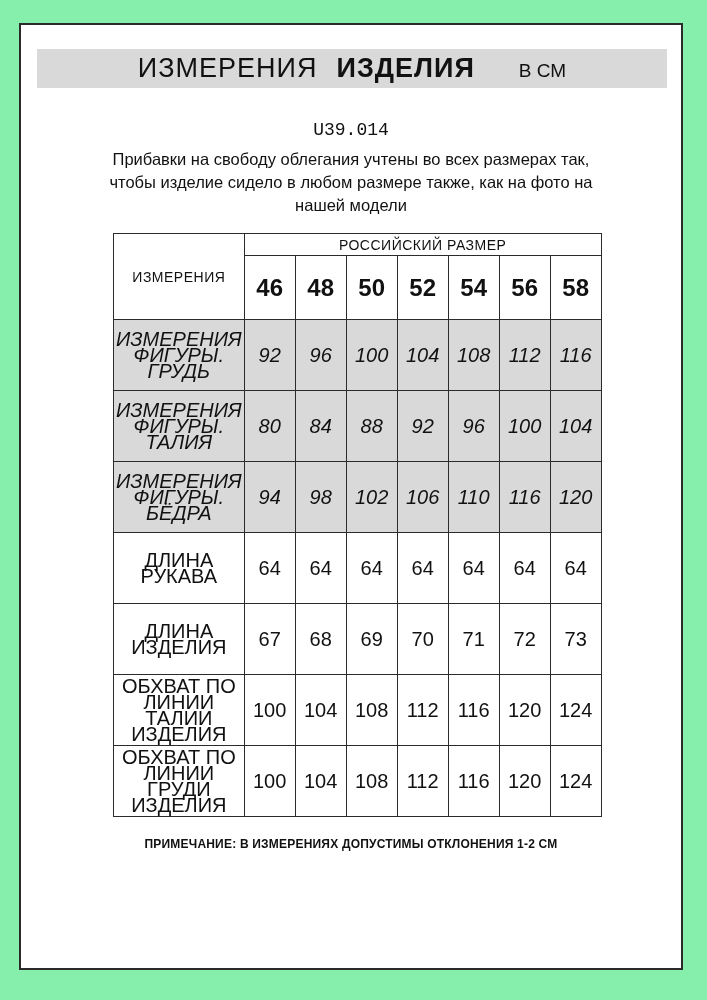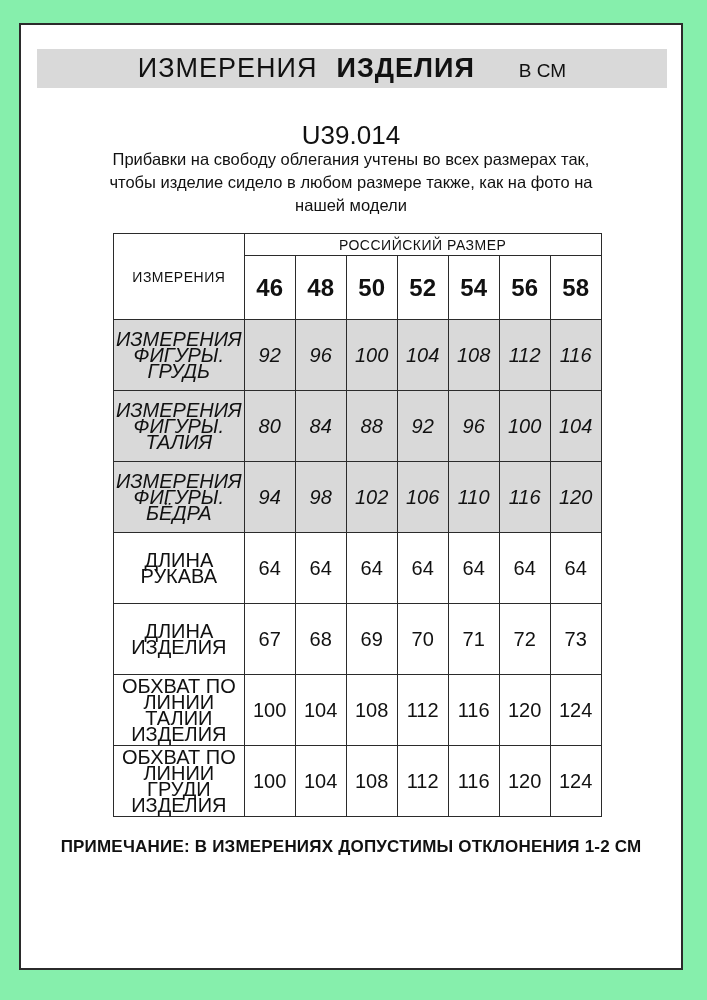--- a/index.html
+++ b/index.html
@@ -53,22 +53,23 @@
     font-weight: 500;
     margin-left: 44px;
     padding-top: 4px;
   }
   .product-code {
     position: absolute;
     left: 0;
     top: 95px;
     width: 100%;
     text-align: center;
-    font-size: 26px;
-    font-weight: 500;
+    font-size: 18px;
+    font-weight: 500;
+    font-family: Liberation Mono, monospace;
   }
   .description {
     position: absolute;
     left: 0;
     top: 123px;
     width: 100%;
     text-align: center;
     font-size: 16.5px;
     line-height: 23px;
     font-weight: 500;
@@ -97,21 +98,21 @@
   tr.figure-row td {
     background: #d9d9d9;
     font-style: italic;
   }
   .note {
     position: absolute;
     left: 0;
     top: 812px;
     width: 100%;
     text-align: center;
-    font-size: 17px;
+    font-size: 12px;
     font-weight: 700;
     letter-spacing: 0.2px;
   }
 </style>
 </head>
 <body>
 
 <div class="canvas">
   <div class="page">
 

